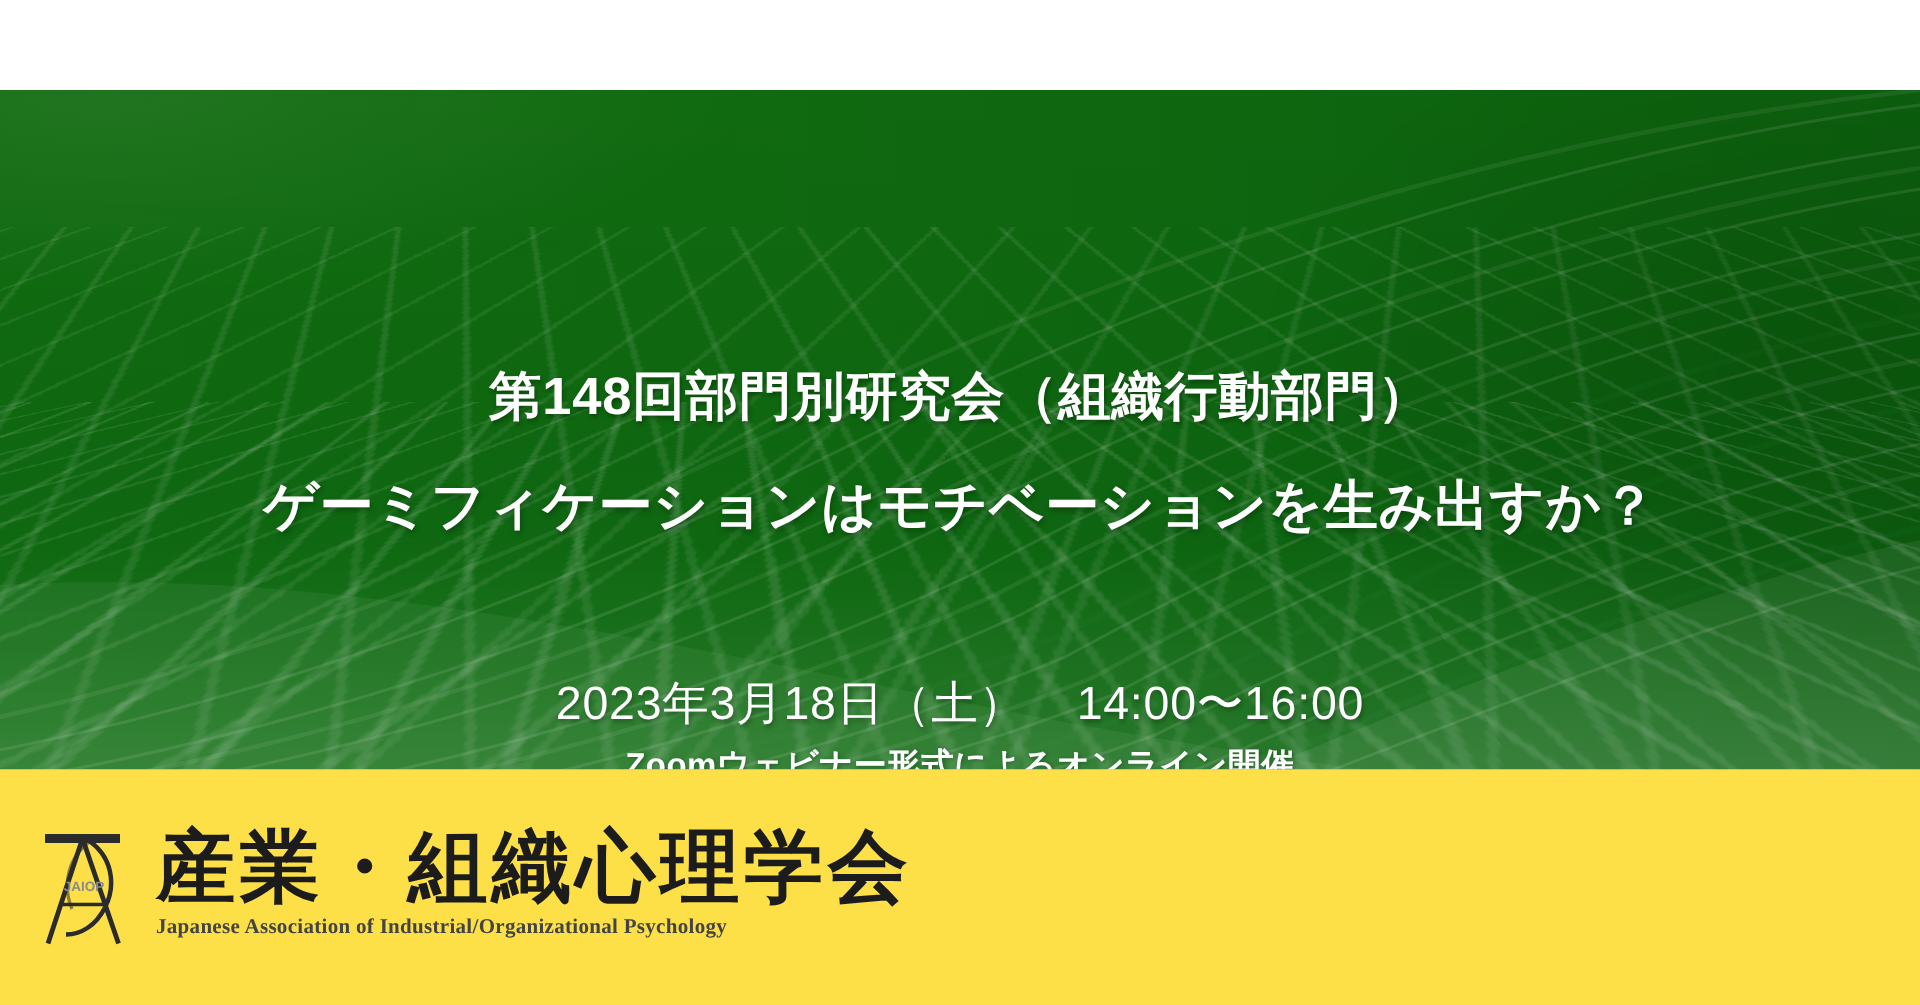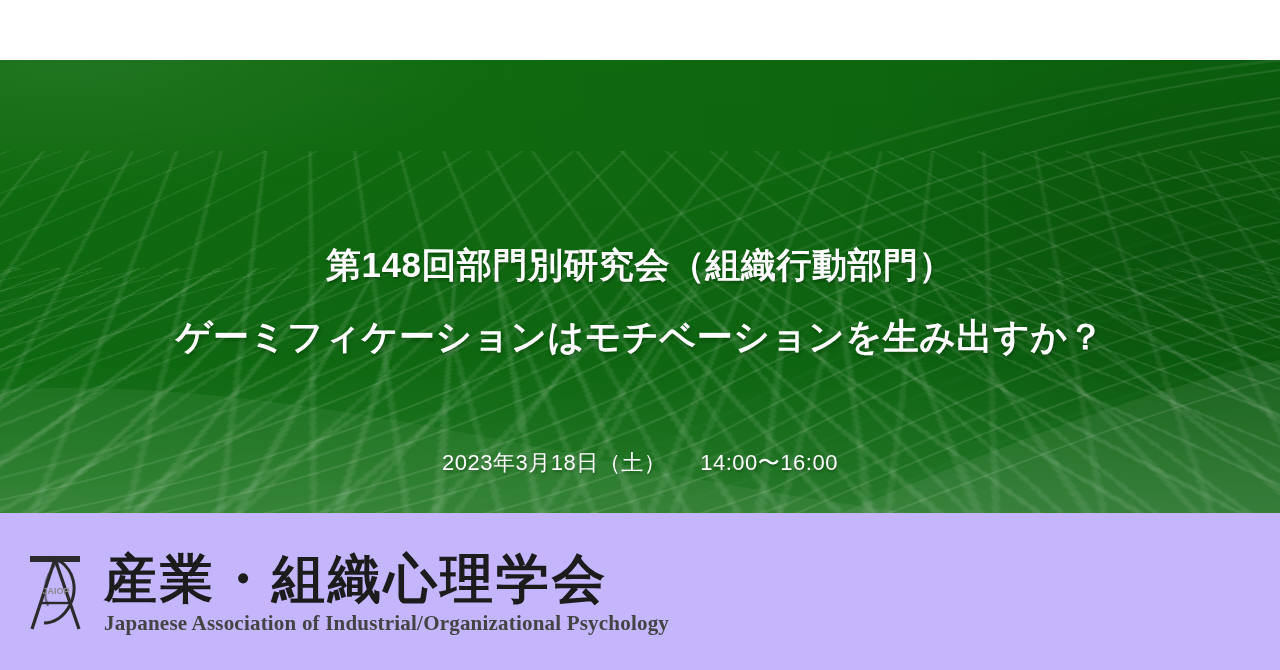--- a/index.html
+++ b/index.html
@@ -197,21 +197,21 @@
     line-height: 1.2;
     text-shadow: 1px 2px 4px rgba(0,0,0,0.32);
     white-space: nowrap;
   }
 
   .datetime-row {
     position: absolute;
     left: 0;
     right: 0;
     top: 388px;
-    font-size: 22px;
+    font-size: 31px;
     font-weight: 500;
     letter-spacing: 0.5px;
     text-shadow: 1px 2px 3px rgba(0,0,0,0.28);
     white-space: nowrap;
     text-align: center;
   }
   .datetime-row .dt-date { }
   .datetime-row .dt-gap { display: inline-block; width: 34px; }
   .datetime-row .dt-time { }
 
@@ -227,21 +227,21 @@
     white-space: nowrap;
   }
 
   
   .footer {
     position: absolute;
     left: 0;
     top: 513px;
     width: 1280px;
     height: 157px;
-    background: #c4b5fd;
+    background: #fde047;
   }
 
   .logo-block {
     position: absolute;
     left: 26px;
     top: 36px;
     display: flex;
     align-items: flex-start;
   }
 
@@ -260,21 +260,21 @@
     font-size: 53px;
     font-weight: 700;
     color: #1c1c1c;
     letter-spacing: 3px;
     line-height: 1.06;
     white-space: nowrap;
   }
   .logo-en {
     margin-top: 4px;
     font-family: "Liberation Serif", "DejaVu Serif", serif;
-    font-size: 21px;
+    font-size: 14px;
     font-weight: 700;
     color: #444444;
     letter-spacing: 0.2px;
     white-space: nowrap;
   }
 </style>
 </head>
 <body>
 
 <div id="slide">
@@ -327,20 +327,21 @@
 
     <div class="banner-text">
       <div class="title-main">第148回部門別研究会（組織行動部門）</div>
 
       <div class="title-sub">ゲーミフィケーションはモチベーションを生み出すか？</div>
 
       <div class="datetime-row">
         <span class="dt-date">2023年3月18日（土）</span><span class="dt-gap"></span><span class="dt-time">14:00〜16:00</span>
       </div>
 
+      <div class="format-line">Zoomウェビナー形式によるオンライン開催</div>
     </div>
   </div>
 
   <div class="footer">
     <div class="logo-block">
 
       <div class="logo-mark">
         <svg viewBox="0 0 66 84" width="66" height="84" aria-hidden="true">
           <rect x="4" y="7" width="50" height="6" fill="#2b2b2b"></rect>
           <path d="M29,10 L6,80" stroke="#2b2b2b" stroke-width="3.2" fill="none"></path>

